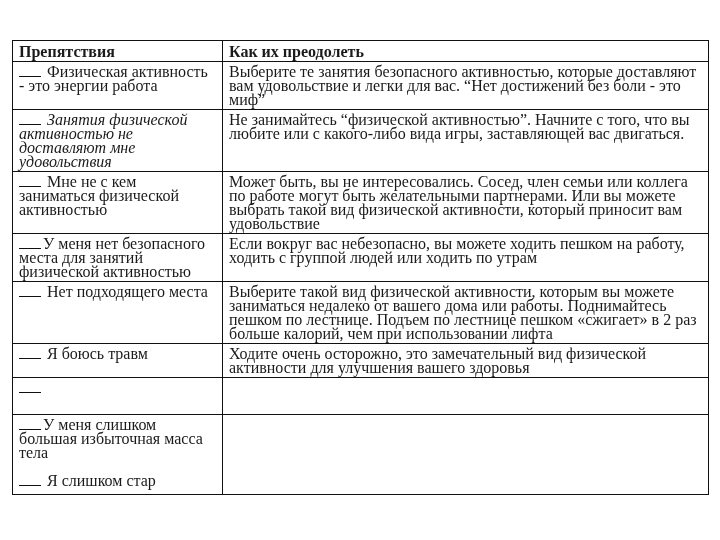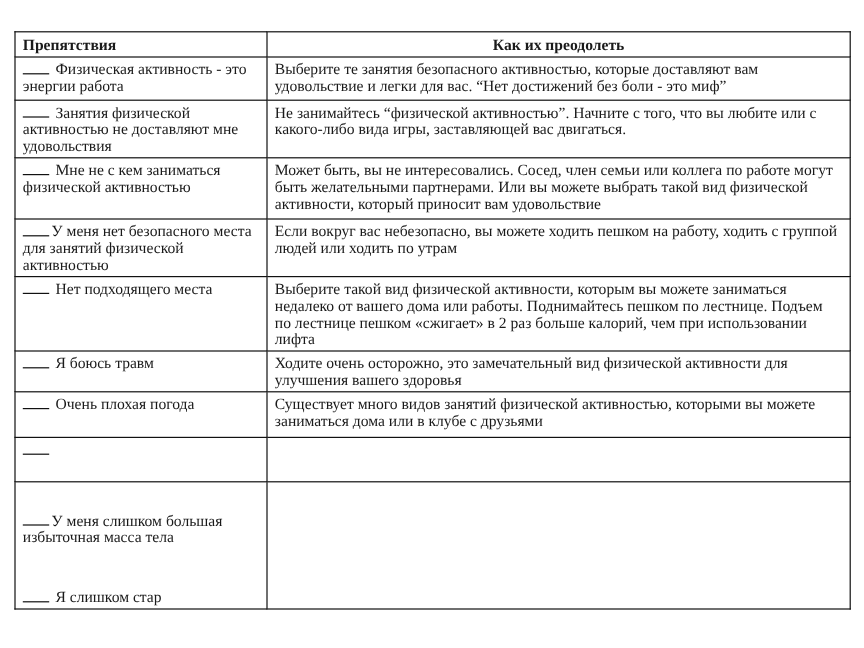--- a/index.html
+++ b/index.html
@@ -1,34 +1,34 @@
 <!DOCTYPE html>
 <html><head>
 <meta charset="utf-8">
 <style>
   html, body { margin: 0; padding: 0; background: #ffffff; }
   body { width: 720px; height: 540px; position: relative; overflow: hidden;
          font-family: "Liberation Serif", "DejaVu Serif", serif; color: #1a1a1a; }
   table.doc {
-    position: absolute; left: 12px; top: 26px; width: 696px;
+    position: absolute; left: 12px; top: 40px; width: 696px;
     border-collapse: collapse; table-layout: fixed;
-    font-size: 13px; line-height: 14px;
+    font-size: 16px; line-height: 14px;
   }
   table.doc td, table.doc th {
     border: 1.5px solid #111; vertical-align: top;
     padding: 3px 6px 2px 6px; text-align: left; font-weight: normal;
   }
   table.doc col.c1 { width: 210px; }
   table.doc col.c2 { width: 486px; }
   table.doc th { font-weight: bold; padding-top: 4px; height: 14px; }
-  table.doc th.center { text-align: center; }
+  table.doc th.center { }
   .blank { display: inline-block; width: 22px; border-bottom: 1px solid #111; height: 10px; vertical-align: baseline; margin-right: 2px; }
-  .centered { text-align: center; }
+  .centered { text-align: center; font-style: italic; }
   .gap { height: 14px; }
-  .sub { display: block; margin-top: 22px; }
+  .sub { display: block; }
 </style>
 </head>
 <body>
 
 <table class="doc">
   <colgroup>
       <col class="c1">
       <col class="c2">
     </colgroup>
   <tbody>
@@ -53,24 +53,20 @@
     <td>Если вокруг вас небезопасно, вы можете ходить пешком на работу, ходить с группой людей или ходить по утрам</td>
   </tr>
   <tr style="height:50px">
     <td><span class="blank"></span> <span>Нет подходящего места</span></td>
     <td>Выберите такой вид физической активности, которым вы можете заниматься недалеко от вашего дома или работы. Поднимайтесь пешком по лестнице. Подъем по лестнице пешком «сжигает» в 2 раз больше калорий, чем при использовании лифта</td>
   </tr>
   <tr style="height:34px">
     <td><span class="blank"></span> <span>Я боюсь травм</span></td>
     <td>Ходите очень осторожно, это замечательный вид физической активности для улучшения вашего здоровья</td>
   </tr>
-  <tr style="height:38px">
-    <td><span class="blank"></span> <span>Очень плохая погода</span></td>
-    <td>Существует много видов занятий физической активностью, которыми вы можете заниматься дома или в клубе с друзьями</td>
-  </tr>
   <tr style="height:37px">
     <td><span class="blank"></span> </td>
     <td></td>
   </tr>
   <tr style="height:80px">
     <td>
       <span class="sub"><span class="blank"></span><span>У меня слишком большая избыточная масса тела</span></span>
       <div class="gap"></div>
       <span class="sub"><span class="blank"></span> <span>Я слишком стар</span></span>
     </td>

